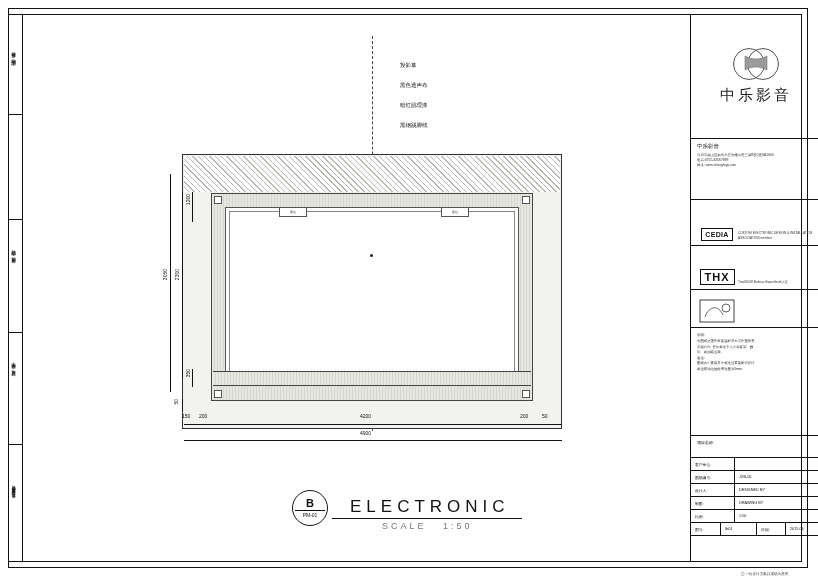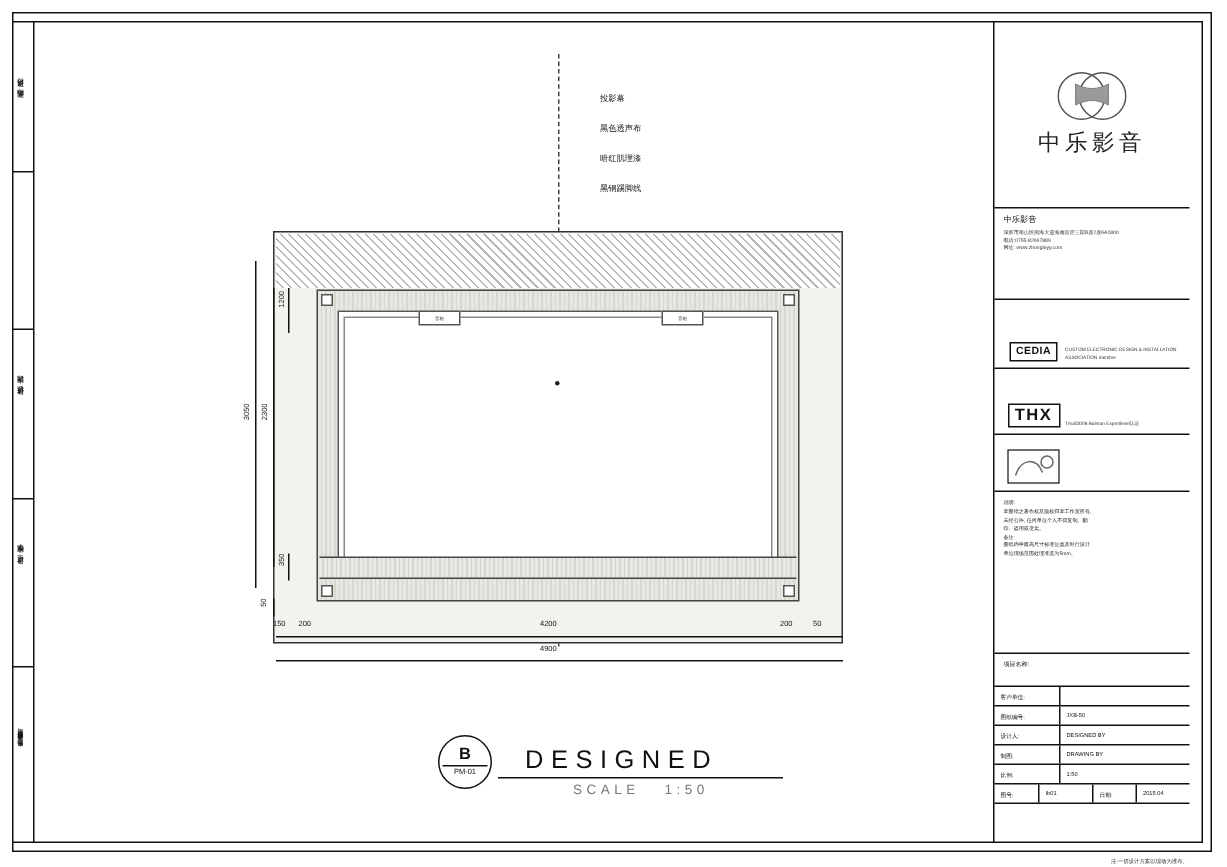--- a/index.html
+++ b/index.html
@@ -10,21 +10,21 @@
   .outer-border{position:absolute;left:8px;top:8px;width:800px;height:560px;border:1px solid #111;box-sizing:border-box;}
   .inner-border{position:absolute;left:22px;top:14px;width:780px;height:548px;border:1px solid #111;box-sizing:border-box;}
 
   
   .leftcol{position:absolute;left:8px;top:14px;width:14px;height:548px;}
   .leftcol .tick{position:absolute;left:0;width:14px;border-top:1px solid #111;}
 
   .vlabel{position:absolute;writing-mode:vertical-rl;transform:rotate(180deg);font-size:4.5px;letter-spacing:.5px;color:#111;white-space:nowrap;text-align:center;}
 
   
-  .titleblock{position:absolute;right:16px;top:14px;width:140px;height:548px;border-left:1px solid #111;box-sizing:border-box;}
+  .titleblock{position:absolute;right:16px;top:14px;width:112px;height:548px;border-left:1px solid #111;box-sizing:border-box;}
 
   .logo-wrap{position:absolute;left:0;top:0;width:130px;height:124px;border-bottom:1px solid #111;display:flex;flex-direction:column;align-items:center;justify-content:center;}
   .logo-mark{width:46px;height:30px;position:relative;margin-bottom:8px;}
   .logo-mark .circ{position:absolute;top:0;width:30px;height:30px;border:1px solid #555;border-radius:50%;}
   .logo-mark .c1{left:0;}
   .logo-mark .c2{right:0;}
   .logo-mark .bow{position:absolute;left:11px;top:6px;width:24px;height:18px;}
   .brand-cn{font-size:15px;letter-spacing:3px;color:#222;font-family:"DejaVu Sans",sans-serif;}
 
   .company{position:absolute;left:0;top:124px;width:130px;height:62px;border-bottom:1px solid #111;padding:5px 6px;box-sizing:border-box;}
@@ -161,21 +161,21 @@
     <div class="dimtext" style="left:498px;top:399px;">200</div>
     <div class="dimtext" style="left:520px;top:399px;">50</div>
     <div class="dimtext" style="left:338px;top:416px;">4900</div>
 
     <div class="elev">
       <div class="bubble">
         <div class="b1">B</div>
         <div class="hr"></div>
         <div class="b2">PM-01</div>
       </div>
-      <div class="ttl">DESIGNED</div>
+      <div class="ttl">ELECTRONIC</div>
       <div class="rule"></div>
       <div class="scl">
         <span>SCALE</span>
         &nbsp;&nbsp;<span>1:50</span>
       </div>
     </div>
 
   </div>
 
   <div class="titleblock">

